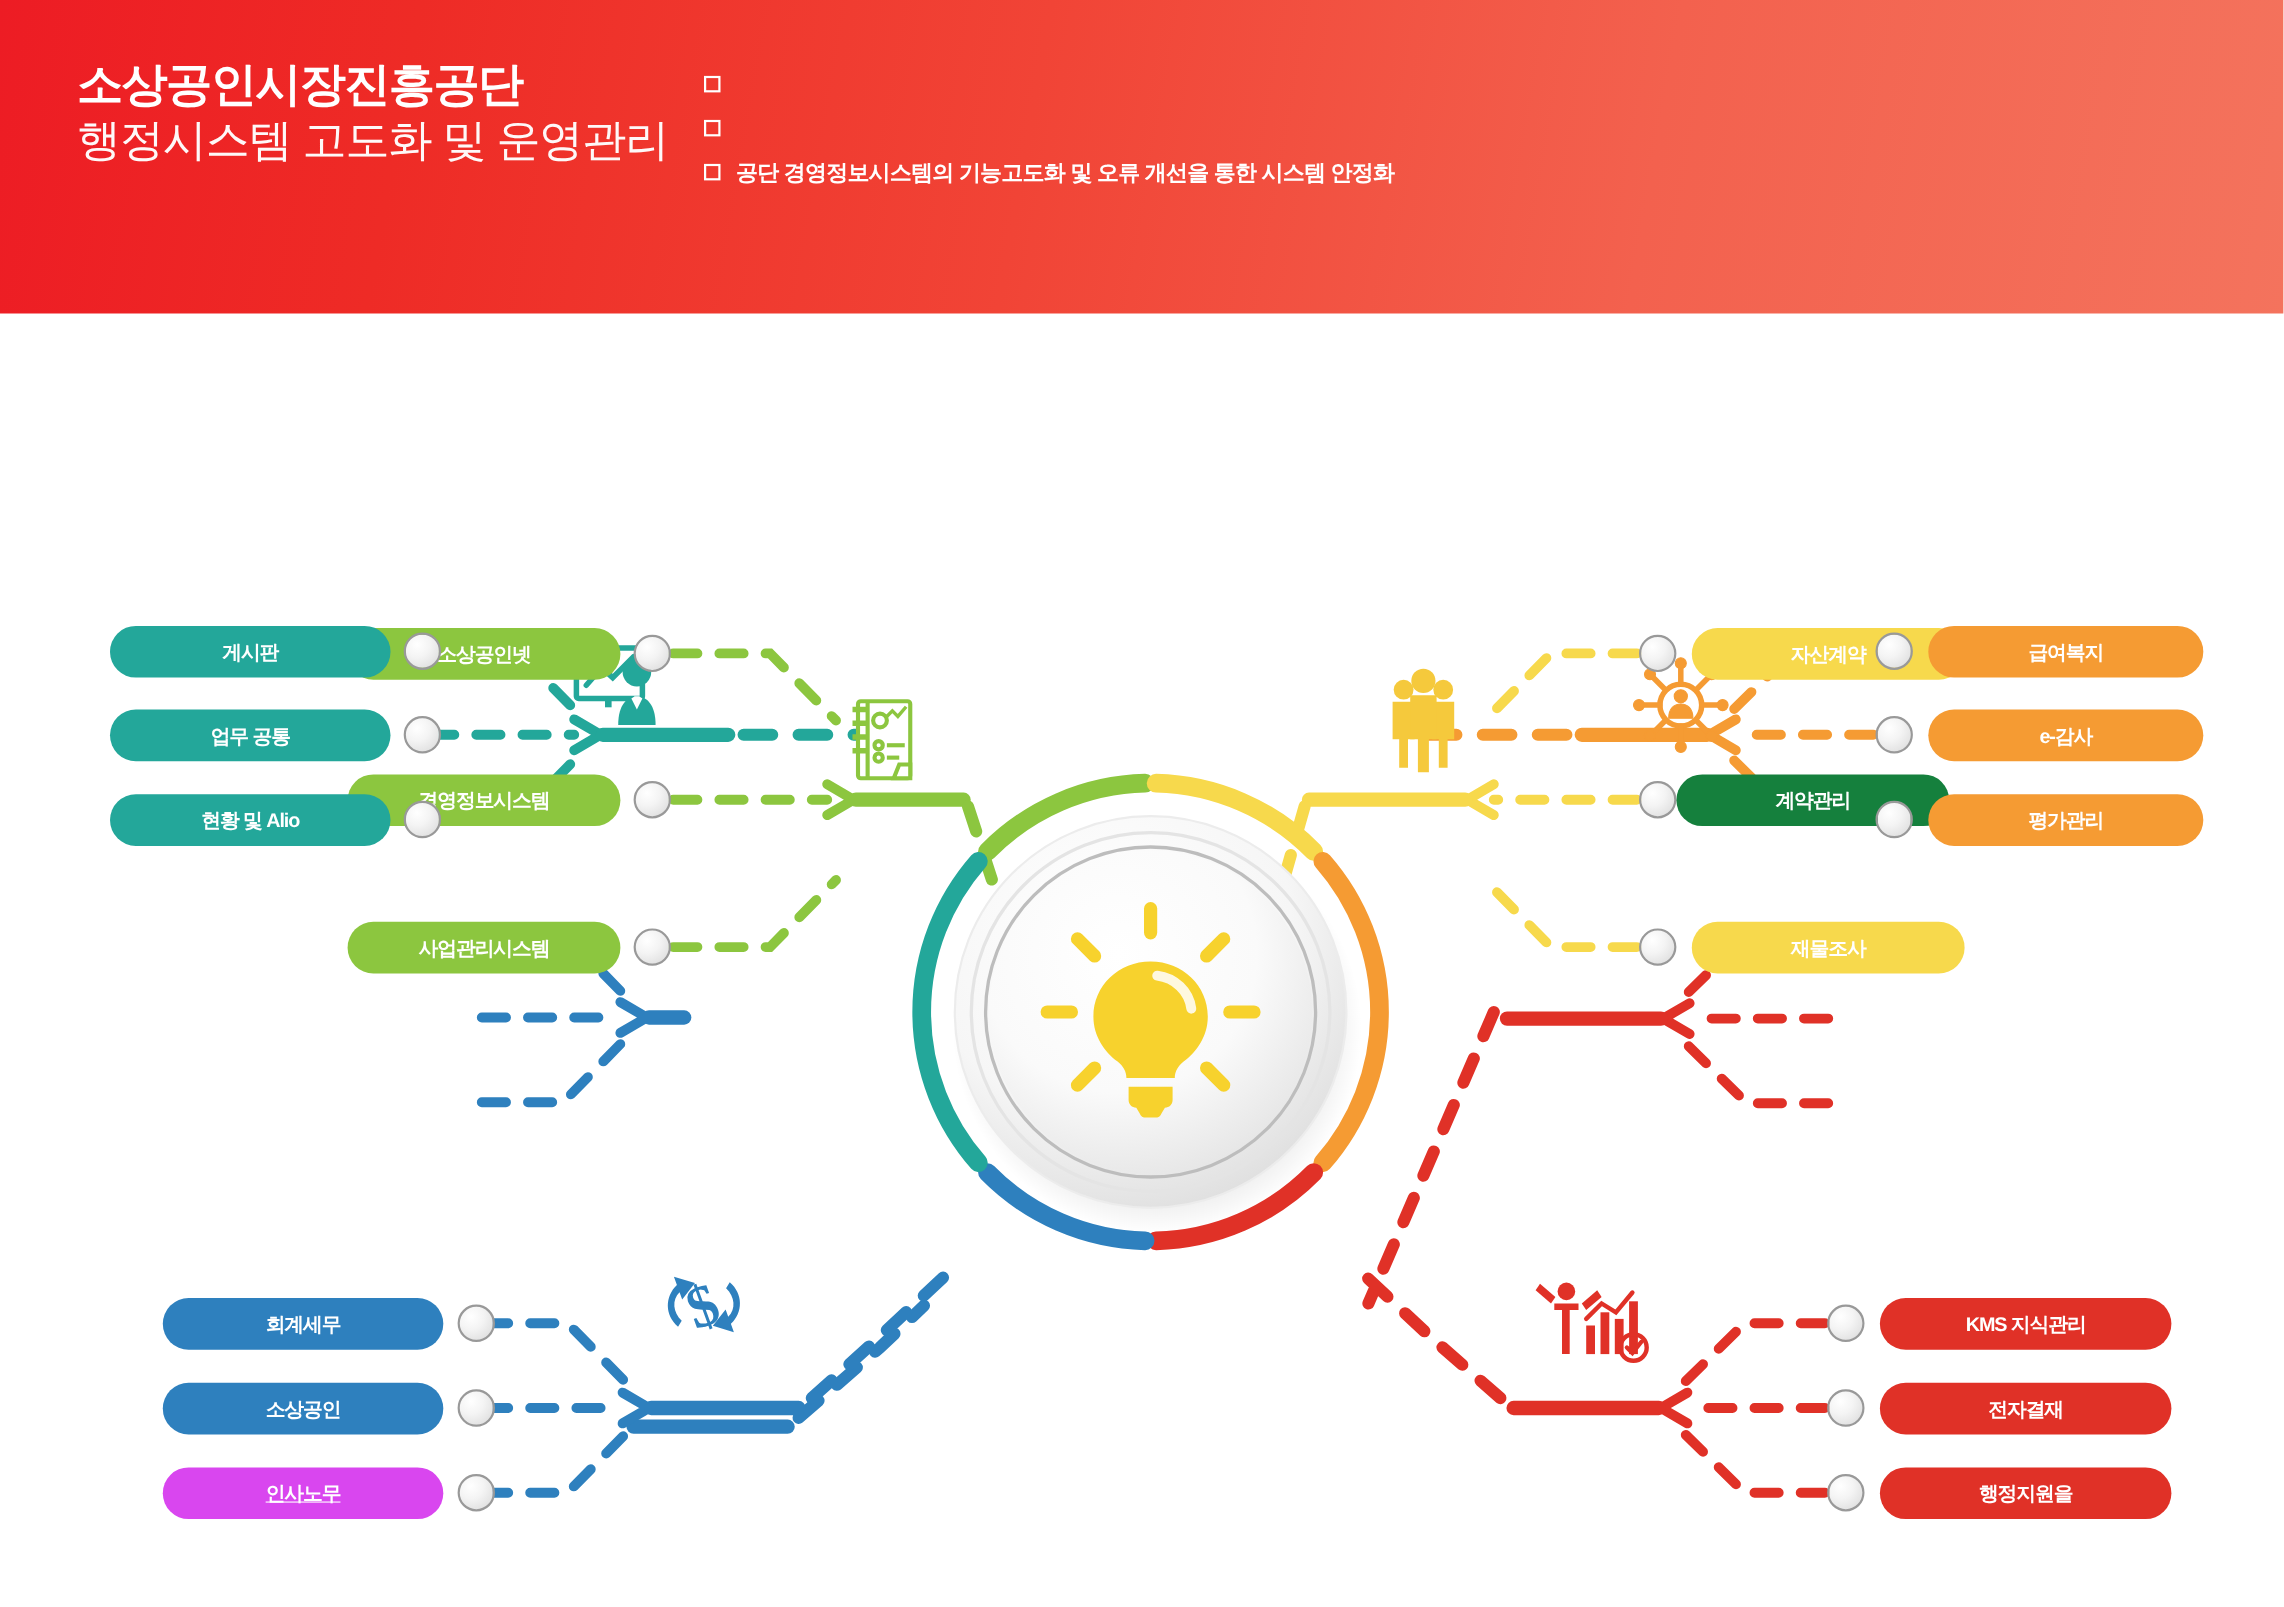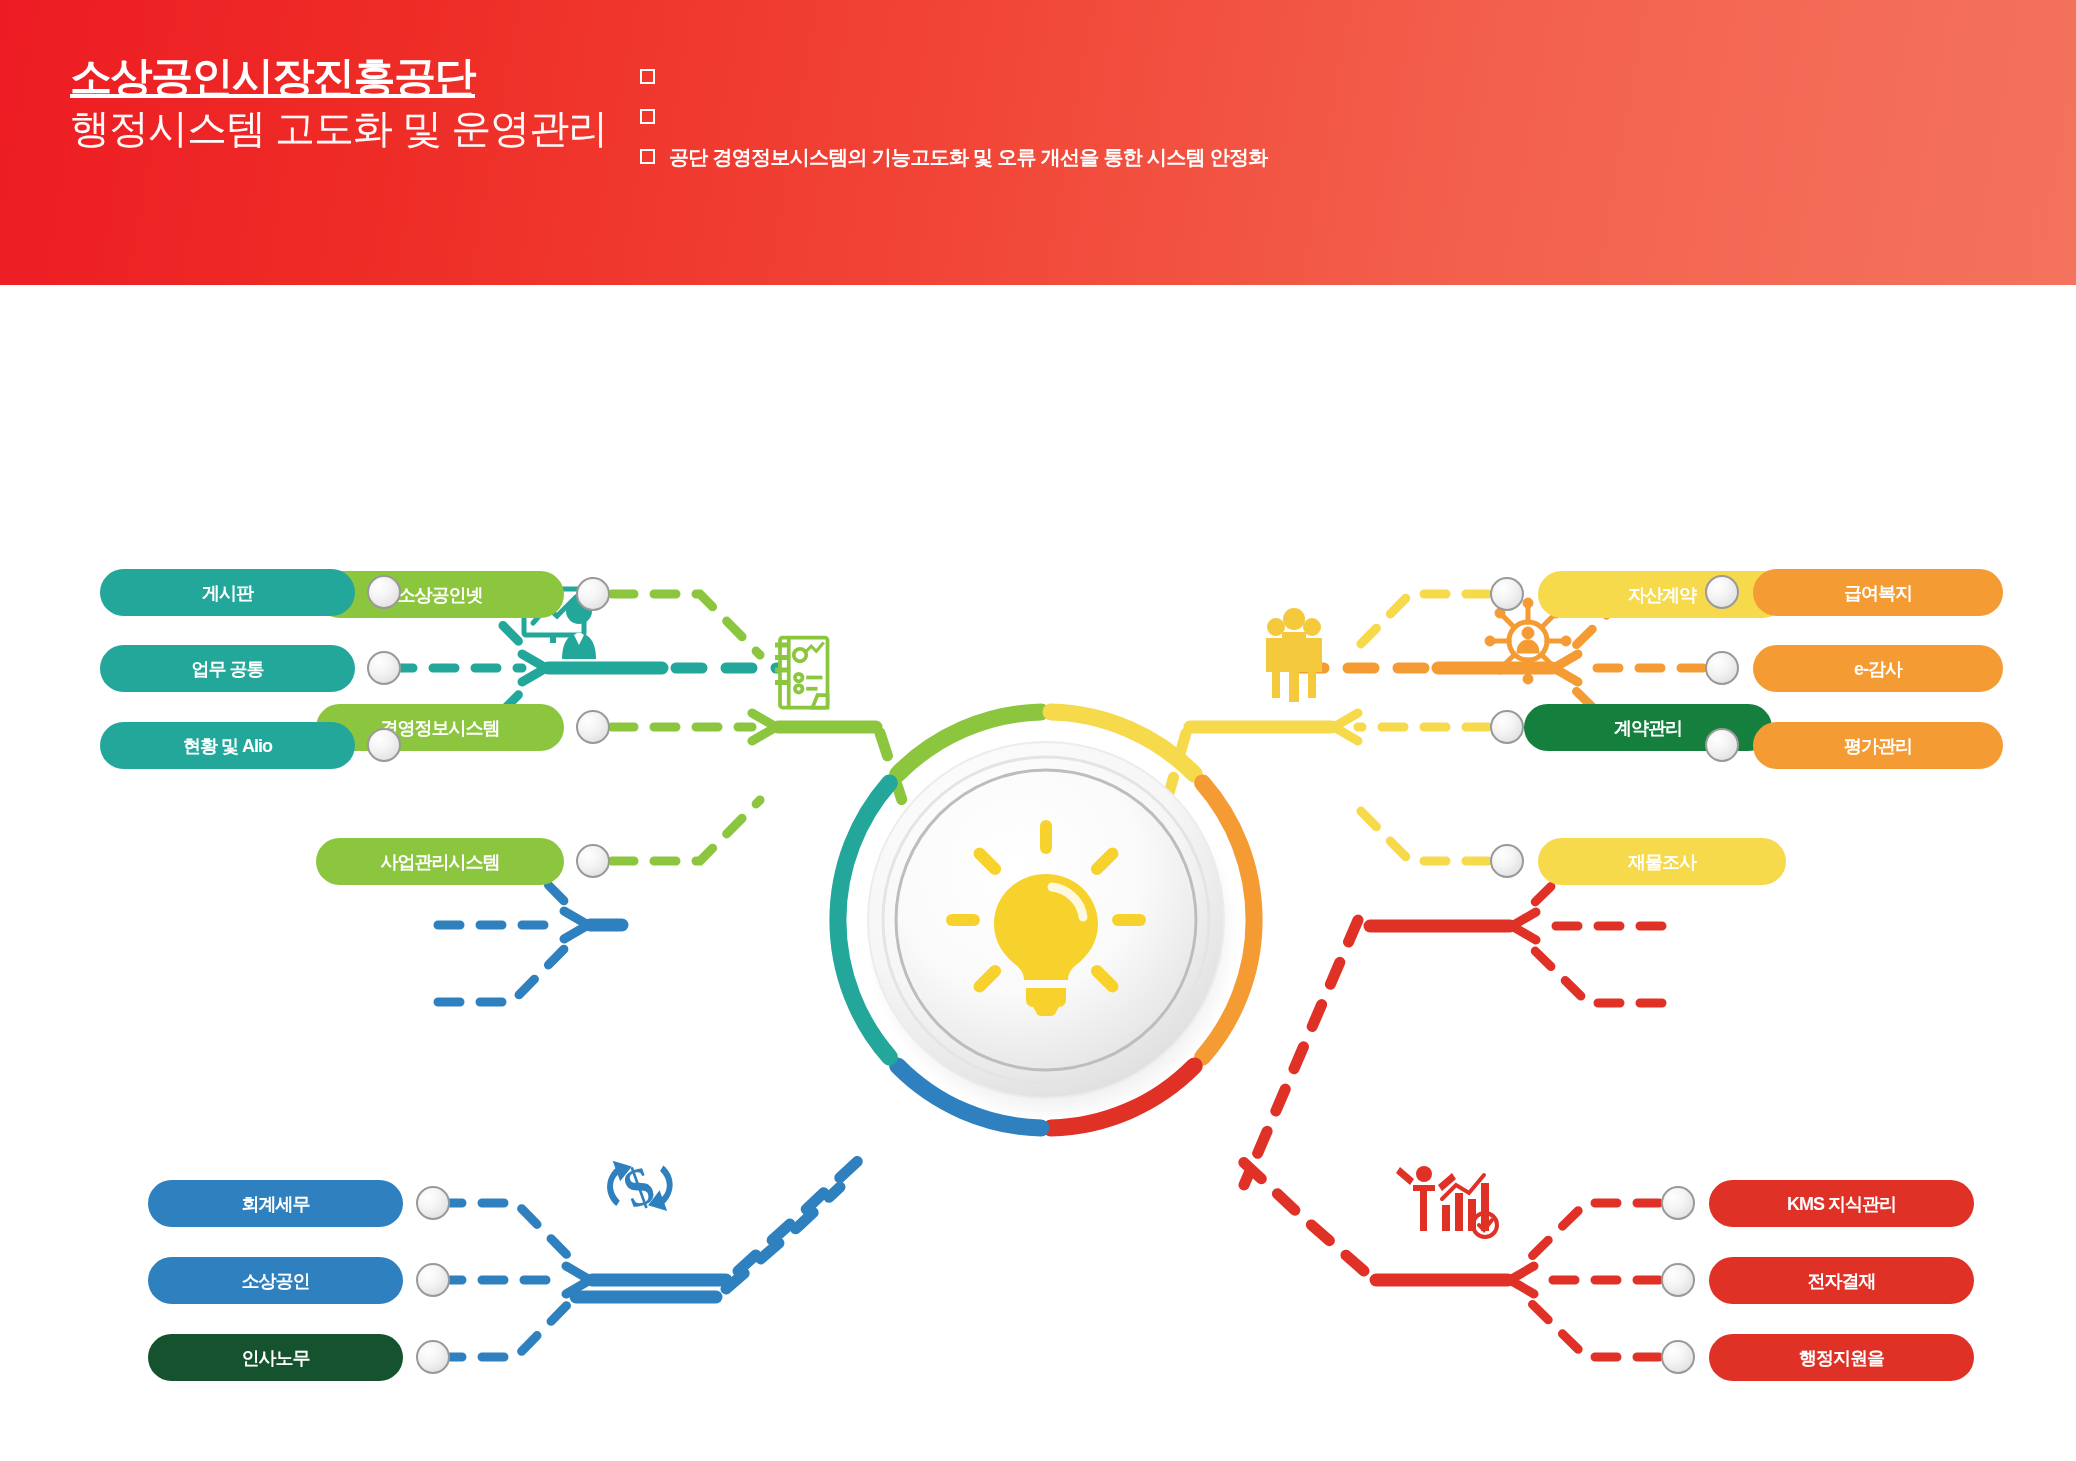--- a/index.html
+++ b/index.html
@@ -9,21 +9,21 @@
   #page { position:relative; width:2076px; height:1461px; background:#fff; }
 
   
   #header {
     position:absolute; left:0; top:0; width:2076px; height:285px;
     background:linear-gradient(100deg,#ED1C24 0%,#EE2B26 18%,#F14436 45%,#F3614E 72%,#F4735D 100%);
   }
   #header-title-block { position:absolute; left:70px; top:55px; width:560px; }
   #org-name {
     font-size:42px; font-weight:bold; color:#ffffff; letter-spacing:-1.5px;
-    line-height:1.05; white-space:nowrap;text-decoration:underline;
+    line-height:1.05; white-space:nowrap;
   }
   #sub-title {
     font-size:40px; font-weight:300; color:#ffffff; letter-spacing:-1px;
     line-height:1.15; margin-top:6px; white-space:nowrap; opacity:.97;
   }
   #bullet-list { position:absolute; left:640px; top:64px; width:1400px; }
   .bullet-row {
     display:flex; align-items:flex-start; margin-bottom:20px;
     color:#ffffff; font-size:20px; font-weight:bold; letter-spacing:-.7px;
     white-space:nowrap;
@@ -352,21 +352,21 @@
     <div class="pill" style="left:148px; top:895px; width:255px; background:#2E80BE;">
       <span>회계세무</span>
     </div>
     <div class="node-dot" style="left:416px; top:901px;"></div>
 
     <div class="pill" style="left:148px; top:972px; width:255px; background:#2E80BE;">
       <span>소상공인</span>
     </div>
     <div class="node-dot" style="left:416px; top:978px;"></div>
 
-    <div class="pill" style="left:148px; top:1049px; width:255px; background:#14532d;">
+    <div class="pill" style="left:148px; top:1049px; width:255px; background:#d946ef;text-decoration:underline;">
       <span>인사노무</span>
     </div>
     <div class="node-dot" style="left:416px; top:1055px;"></div>
 
     <div class="node-dot" style="left:1661px; top:901px;"></div>
     <div class="pill" style="left:1709px; top:895px; width:265px; background:#E03127;">
       <span>KMS 지식관리</span>
     </div>
 
     <div class="node-dot" style="left:1661px; top:978px;"></div>

